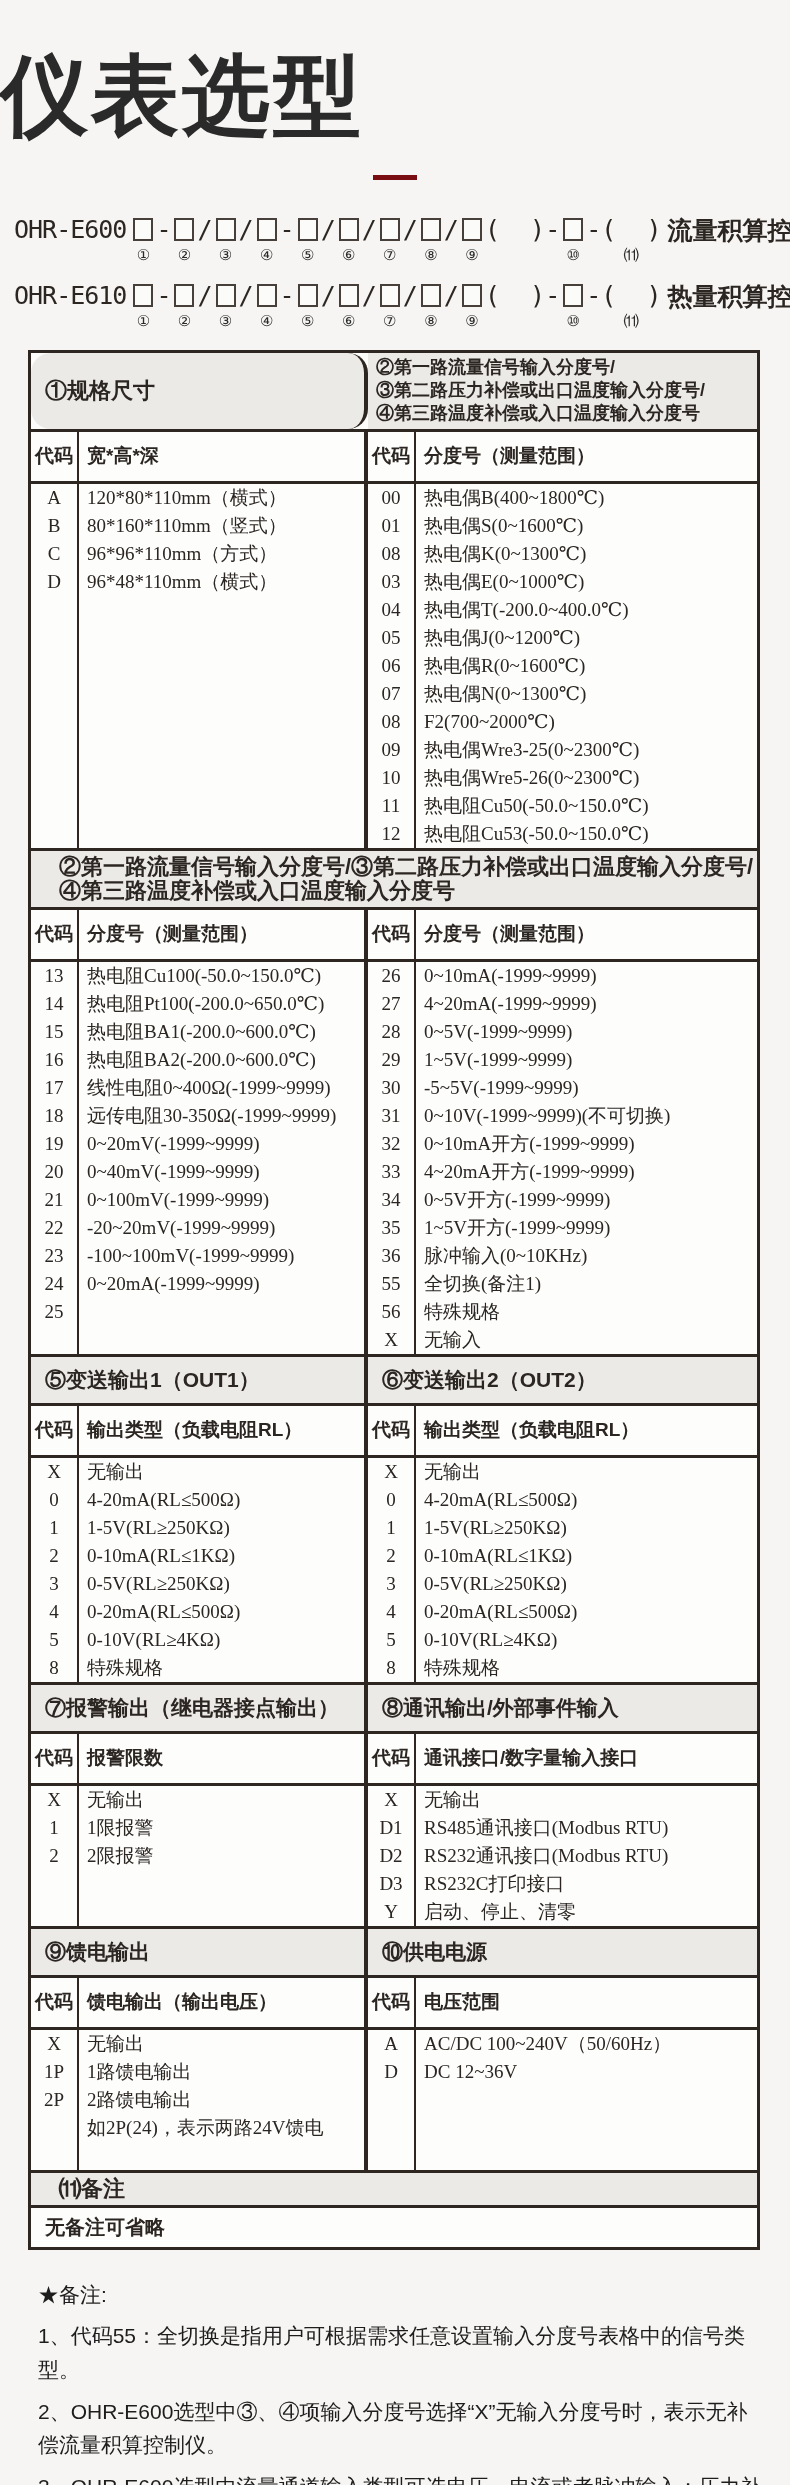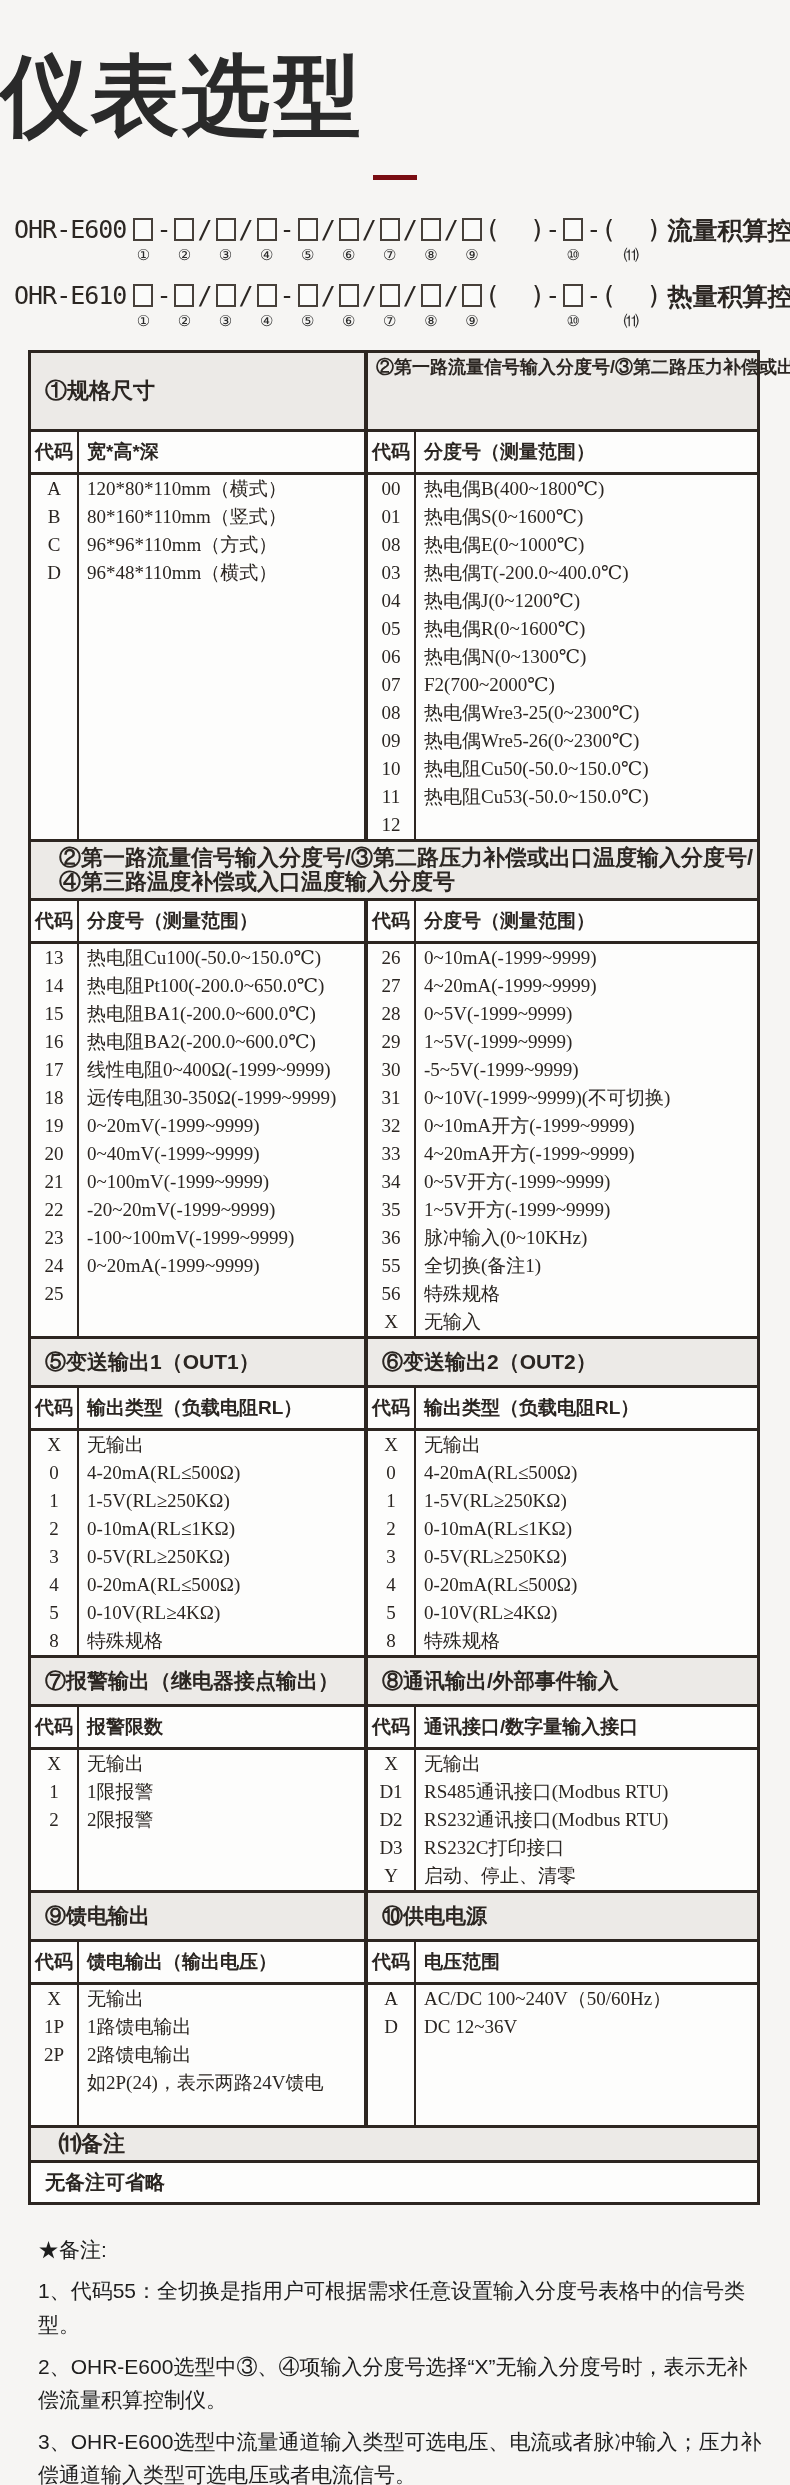--- a/index.html
+++ b/index.html
@@ -22,27 +22,27 @@
 
   
   .otable{margin:18px 30px 0 28px;border:3px solid #2d2621;background:#fdfdfc;}
   .block{border-top:3px solid #2d2621;}
   .block:first-child{border-top:none;}
   .split,.subheader,.rows,.band2{display:grid;grid-template-columns:337px 1fr;}
   .half{min-width:0;}
   .half-l{border-right:4px solid #2d2621;}
 
   .split{min-height:76px;}
-  .split-l{background:#eceae7;display:flex;align-items:center;padding-left:14px;font-weight:bold;font-size:22px;}
-  .split-r{background:#eceae7;display:flex;flex-direction:row;justify-content:flex-start;padding:3px 4px 3px 8px;font-weight:bold;font-size:18px;line-height:23px;white-space:nowrap;}
+  .split-l{background:#eceae7;display:flex;align-items:center;padding-left:14px;font-weight:bold;font-size:22px;border-radius:20px;}
+  .split-r{background:#eceae7;display:flex;flex-direction:column;justify-content:flex-start;padding:3px 4px 3px 8px;font-weight:bold;font-size:18px;line-height:23px;white-space:nowrap;}
 
   .band{background:#eceae7;padding:4px 10px 4px 28px;font-weight:bold;font-size:22px;line-height:24px;white-space:nowrap;}
   .band2 .bandcell{background:#eceae7;display:flex;align-items:center;height:46px;padding-left:14px;font-weight:bold;font-size:21px;white-space:nowrap;}
 
-  .subheader .half{display:flex;height:40px;}
+  .subheader .half{display:flex;height:49px;}
   .sub-code{width:46px;border-right:2px solid #2d2621;display:flex;align-items:center;justify-content:center;font-weight:bold;font-size:19px;flex:none;}
   .sub-lbl{display:flex;align-items:center;padding-left:8px;font-weight:bold;font-size:19px;white-space:nowrap;}
 
   .rows .half{display:flex;}
   .codecol{width:46px;border-right:2px solid #2d2621;display:flex;flex-direction:column;flex:none;}
   .codecol .c{height:28px;display:flex;align-items:center;justify-content:center;font-family:"Liberation Serif","DejaVu Serif",serif;font-size:19px;}
   .desccol{flex:1;display:flex;flex-direction:column;min-width:0;}
   .desccol .d{height:28px;display:flex;align-items:center;padding-left:8px;font-family:"Liberation Serif","DejaVu Serif",serif;font-size:19px;white-space:nowrap;}
 
   .fullrow{padding:6px 10px 6px 14px;font-weight:bold;font-size:20px;}
@@ -284,20 +284,21 @@
             <div class="c">07</div>
             <div class="c">08</div>
             <div class="c">09</div>
             <div class="c">10</div>
             <div class="c">11</div>
             <div class="c">12</div>
           </div>
           <div class="desccol">
             <div class="d">热电偶B(400~1800℃)</div>
             <div class="d">热电偶S(0~1600℃)</div>
+            <div class="d">热电偶K(0~1300℃)</div>
             <div class="d">热电偶E(0~1000℃)</div>
             <div class="d">热电偶T(-200.0~400.0℃)</div>
             <div class="d">热电偶J(0~1200℃)</div>
             <div class="d">热电偶R(0~1600℃)</div>
             <div class="d">热电偶N(0~1300℃)</div>
             <div class="d">F2(700~2000℃)</div>
             <div class="d">热电偶Wre3-25(0~2300℃)</div>
             <div class="d">热电偶Wre5-26(0~2300℃)</div>
             <div class="d">热电阻Cu50(-50.0~150.0℃)</div>
             <div class="d">热电阻Cu53(-50.0~150.0℃)</div>

